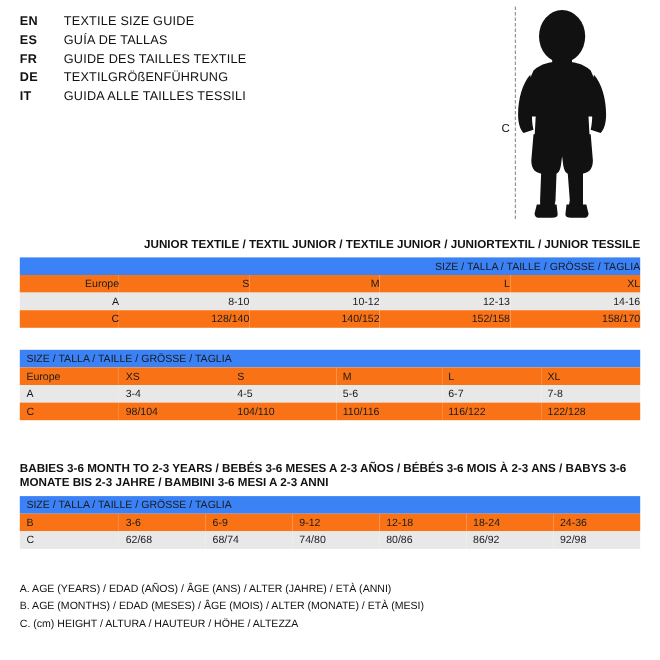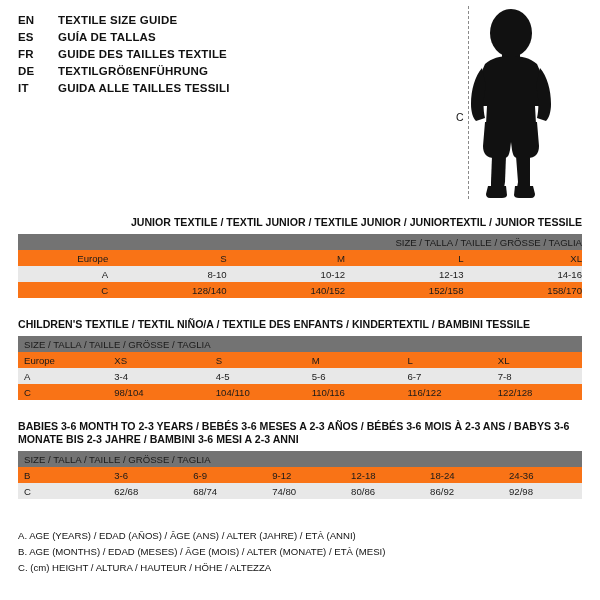--- a/index.html
+++ b/index.html
@@ -37,21 +37,21 @@
   }
   .lang-code {
     width: 40px;
     font-size: 11.5px;
     font-weight: bold;
     letter-spacing: 0.2px;
     color: #111;
   }
   .lang-title {
     font-size: 11.5px;
-    font-weight: bold;
+    font-weight: normal;
     letter-spacing: 0.2px;
     color: #111;
   }
 
   
   .figure-area {
     position: absolute;
     top: 6px;
     left: 440px;
     width: 150px;
@@ -96,21 +96,21 @@
   }
   td {
     font-size: 9.6px;
     color: #1a1a1a;
     padding: 0 0 0 6px;
     height: 16px;
     vertical-align: middle;
     white-space: nowrap;
   }
   tr.head td {
-    background: #737373;
+    background: #3b82f6;
     font-size: 9.6px;
     color: #1a1a1a;
   }
   tr.shade td {
     background: #e8e8e8;
   }
   tr.plain td {
     background: #f97316;
   }
 
@@ -225,21 +225,20 @@
           <td>128/140</td>
           <td>140/152</td>
           <td>152/158</td>
           <td>158/170</td>
         </tr>
       </tbody>
     </table>
   </div>
 
   <div class="section" style="top:318px;">
-    <div class="section-title">CHILDREN'S TEXTILE / TEXTIL NIÑO/A / TEXTILE DES ENFANTS / KINDERTEXTIL / BAMBINI TESSILE</div>
     <table>
       <colgroup>
         <col style="width:16%">
           <col style="width:18%">
           <col style="width:17%">
           <col style="width:17%">
           <col style="width:16%">
           <col style="width:16%">
       </colgroup>
       <tbody>

